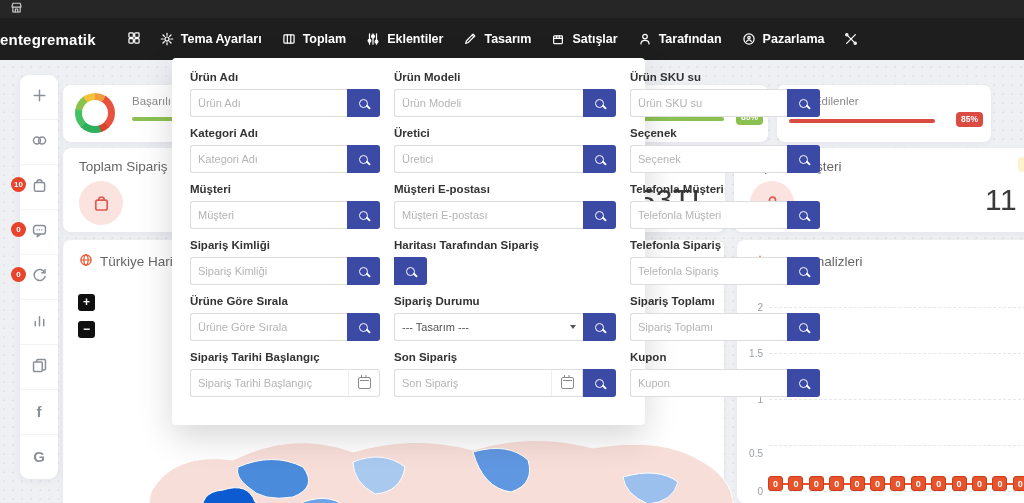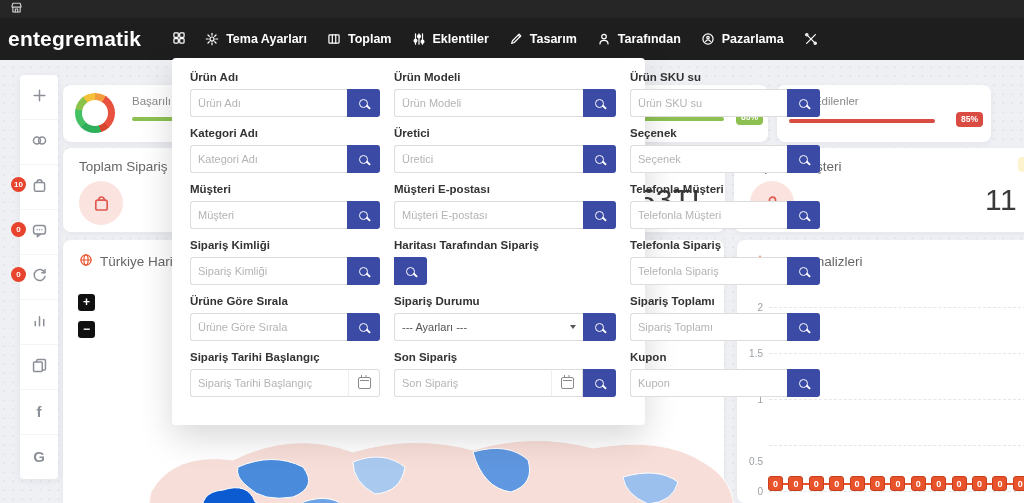--- a/index.html
+++ b/index.html
@@ -7,30 +7,30 @@
        font-family:"Liberation Sans",sans-serif;
        background-color:#eef0f4;
        background-image:radial-gradient(#e1e3e9 1px,transparent 1px);
        background-size:9px 9px;}
   
   #topbar{position:absolute;left:0;top:0;width:100%;height:18px;background:#262626;
           display:flex;align-items:center;padding-left:10px;box-sizing:border-box;color:#cfcfcf;z-index:60}
   #topbar svg{width:13px;height:13px}
   #nav{position:absolute;left:0;top:18px;width:100%;height:42px;background:#1e1e1e;
        display:flex;align-items:center;z-index:40}
-  #logo{margin:0 22px 0 8px;color:#fff;font-size:21px;font-weight:700;letter-spacing:.2px;white-space:nowrap}
+  #logo{margin:0 22px 0 0;color:#fff;font-size:15px;font-weight:700;letter-spacing:.2px;white-space:nowrap}
   #nav-items{display:flex;align-items:center;height:100%}
   .nav-item{display:flex;align-items:center;gap:7px;color:#fff;font-size:12.5px;font-weight:600;
             padding:0 10px;height:100%;cursor:pointer;white-space:nowrap}
   .nav-item svg{width:14px;height:14px;flex:0 0 auto}
   #pill{display:flex;align-items:center;gap:7px;background:#fff;color:#222;font-size:12.5px;font-weight:600;
         height:30px;padding:0 13px;border-radius:3px 3px 0 0;margin-right:4px;cursor:pointer;position:relative;top:6px;z-index:55;white-space:nowrap}
   .nav-grid{padding:0 9px}
   
-  #sidebar{position:absolute;left:20px;top:75px;width:38px;background:#fff;border-radius:4px;
+  #sidebar{position:absolute;left:20px;top:75px;width:38px;background:#fff;border-radius:9px;
            box-shadow:0 2px 8px rgba(40,40,70,.06);z-index:10}
   .sb-item{position:relative;height:44px;display:flex;align-items:center;justify-content:center;
            color:#8b8f98;border-bottom:1px solid #f3f3f6;cursor:pointer}
   .sb-item:last-child{border-bottom:none}
   .sb-item svg{width:17px;height:17px}
   .glyph{font-size:15px;font-weight:700;color:#8b8f98}
   .sb-badge{position:absolute;left:-9px;top:12px;min-width:11px;height:15px;padding:0 2px;border-radius:8px;
             background:#e8432c;color:#fff;font-size:8px;font-weight:700;display:flex;align-items:center;justify-content:center}
   
   .card{position:absolute;background:#fff;border-radius:8px;box-shadow:0 2px 6px rgba(40,40,70,.05)}
@@ -155,20 +155,27 @@
         </div>
         <div class="nav-item">
           <svg viewBox="0 0 16 16" fill="none" stroke="currentColor" stroke-width="1.4" stroke-linecap="round" stroke-linejoin="round">
             <path d="M3 13l1-3 7.5-7.5 2 2L6 12l-3 1z"></path>
             <path d="M10.5 3.5l2 2"></path>
           </svg>
           <span>Tasarım</span>
         </div>
         <div class="nav-item">
           <svg viewBox="0 0 16 16" fill="none" stroke="currentColor" stroke-width="1.4" stroke-linecap="round" stroke-linejoin="round">
+            <rect x="3" y="4.5" width="10" height="8.8" rx="1"></rect>
+            <path d="M3 7.3h10M6.5 4.5v2.8M9.5 4.5v2.8"></path>
+          </svg>
+          <span>Satışlar</span>
+        </div>
+        <div class="nav-item">
+          <svg viewBox="0 0 16 16" fill="none" stroke="currentColor" stroke-width="1.4" stroke-linecap="round" stroke-linejoin="round">
             <circle cx="8" cy="5.2" r="2.6"></circle>
             <path d="M3.4 13.6c0-2.6 2-4.1 4.6-4.1s4.6 1.5 4.6 4.1"></path>
           </svg>
           <span>Tarafından</span>
         </div>
         <div class="nav-item">
           <svg viewBox="0 0 16 16" fill="none" stroke="currentColor" stroke-width="1.4" stroke-linecap="round" stroke-linejoin="round">
             <circle cx="8" cy="8" r="5.8"></circle>
             <circle cx="8" cy="6.3" r="1.4"></circle>
             <path d="M5.3 10.8c.6-1.2 1.6-1.8 2.7-1.8s2.1.6 2.7 1.8"></path>
@@ -320,21 +327,21 @@
       <span>Satış Analizleri</span>
     </div>
     <div id="chart-plot"></div>
   <div class="gridline" style="top: 67px;"></div>
       <div class="ytick" style="top: 62px; left: 2px;">2</div>
       <div class="gridline" style="top: 113px;"></div>
       <div class="ytick" style="top: 108px; left: 2px;">1.5</div>
       <div class="gridline" style="top: 159px;"></div>
       <div class="ytick" style="top: 154px; left: 2px;">1</div>
       <div class="gridline" style="top: 205px;"></div>
-      <div class="ytick" style="top: 216px; left: 2px;">0.5</div>
+      <div class="ytick" style="top: 208px; left: 2px;">0.5</div>
       <div class="gridline" style="top: 251px;"></div>
       <div class="ytick" style="top: 246px; left: 2px;">0</div>
       <div class="chip" style="left: 31px; top: 236px;">0</div>
       <div class="chip" style="left: 51.4px; top: 236px;">0</div>
       <div class="chip" style="left: 71.8px; top: 236px;">0</div>
       <div class="chip" style="left: 92.2px; top: 236px;">0</div>
       <div class="chip" style="left: 112.6px; top: 236px;">0</div>
       <div class="chip" style="left: 133px; top: 236px;">0</div>
       <div class="chip" style="left: 153.4px; top: 236px;">0</div>
       <div class="chip" style="left: 173.8px; top: 236px;">0</div>
@@ -460,21 +467,21 @@
             <input class="f-input" placeholder="Ürüne Göre Sırala" style="">
             <button class="f-btn">
               <span class="mag"></span>
             </button>
           </div>
         </div>
         <div class="field">
           <div class="f-label">Sipariş Durumu</div>
           <div class="f-row">
             <div class="f-select">
-              <span>--- Ayarları ---</span>
+              <span>--- Tasarım ---</span>
               <span class="chev"></span>
             </div>
             <button class="f-btn">
               <span class="mag"></span>
             </button>
           </div>
         </div>
         <div class="field">
           <div class="f-label">Sipariş Toplamı</div>
           <div class="f-row">

